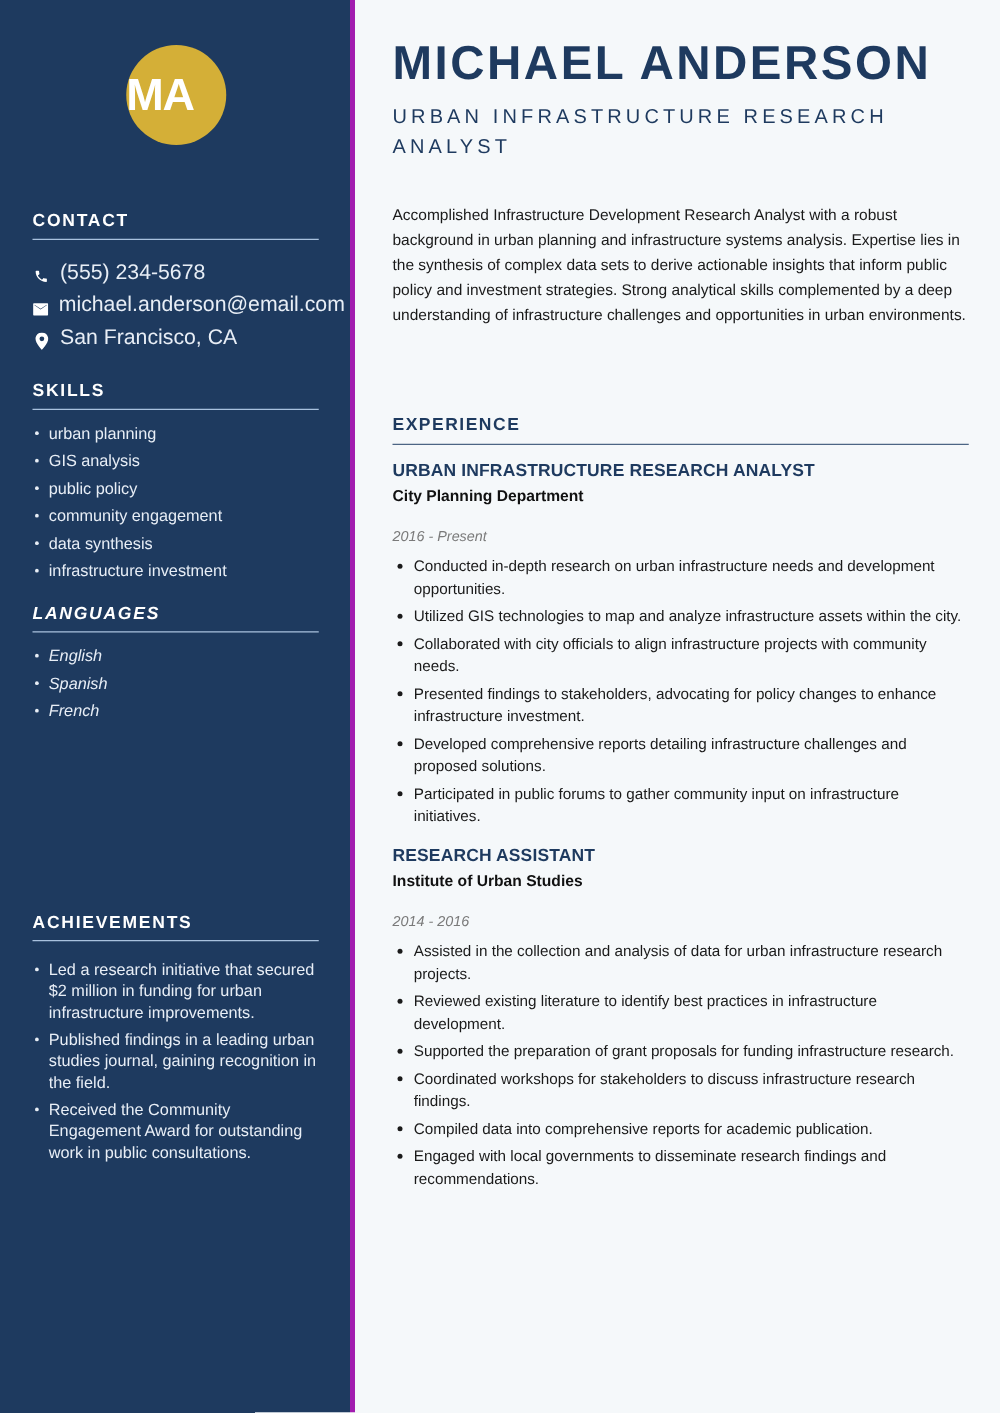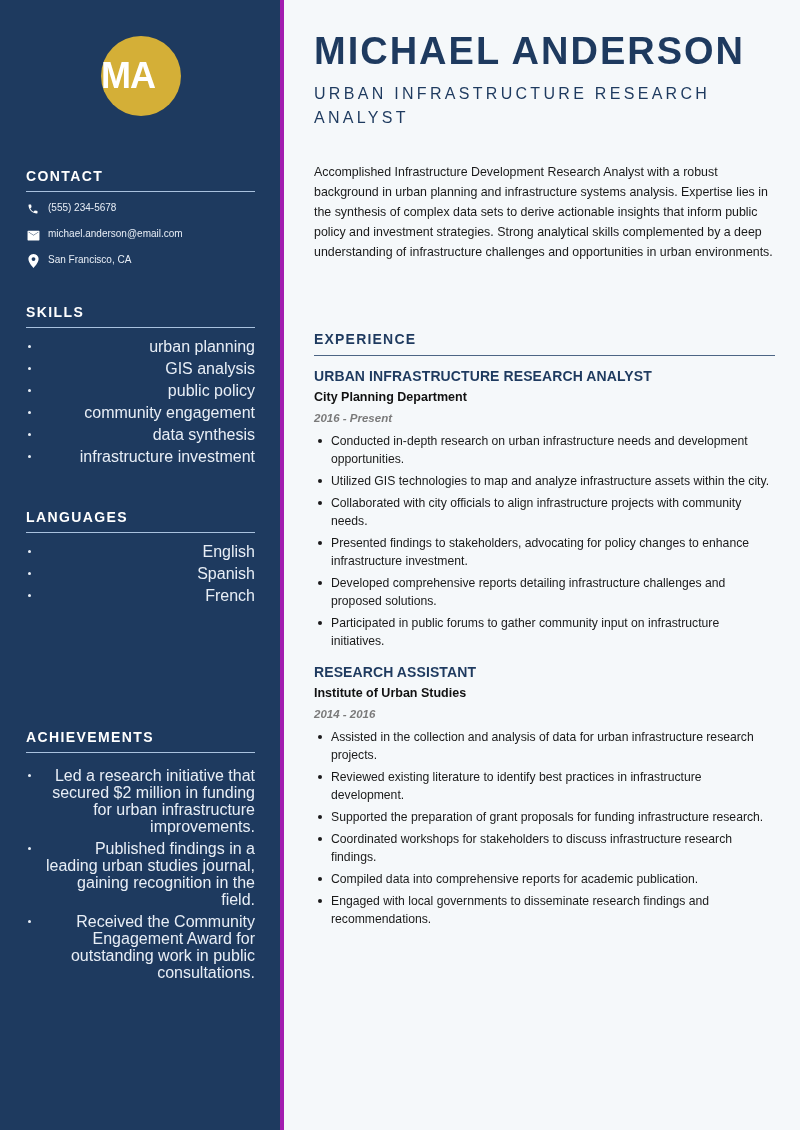--- a/index.html
+++ b/index.html
@@ -34,33 +34,32 @@
       letter-spacing: -1px;
     }
     .side-section { position: absolute; left: 26px; width: 229px; }
     .side-heading {
       font-weight: 700; font-size: 14px; letter-spacing: 1.4px;
       color: #ffffff; padding-bottom: 7px;
       border-bottom: 1.5px solid #a9c1de;
     }
     .contact-list { list-style: none; margin-top: 10px; }
     .contact-list li {
-      display: flex; align-items: flex-start; height: 26px;
-      font-size: 10px; color: #e8eef6;
+      display: flex; align-items: flex-end; height: 26px;
+      font-size: 17px; color: #e8eef6;
     }
     .contact-list .ico {
       width: 14px; height: 14px; margin-right: 8px;
       display: inline-flex; align-items: center; justify-content: center;
     }
     .bullet-list { list-style: none; margin-top: 10px; }
     .bullet-list li {
       position: relative; padding-left: 13px;
-      font-size: 16px; color: #e8eef6; line-height: 17px;
+      font-size: 13px; color: #e8eef6; line-height: 17px;
       margin-bottom: 5px;
-      text-align: right;
     }
     .bullet-list li::before {
       content: ""; position: absolute; left: 2px; top: 7px;
       width: 3px; height: 3px; background: #e8eef6; border-radius: 50%;
     }
     .edu-text {
       margin-top: 10px; font-size: 11.5px; font-weight: 700;
       line-height: 17px; color: #ffffff;
     }
     .name {
@@ -83,21 +82,21 @@
       margin-top: 10px; font-size: 12.4px; line-height: 20px; color: #1a1a1a;
     }
     .job-title {
       font-size: 14px; font-weight: 700; color: #1e3a5f;
       margin-top: 12px; letter-spacing: 0.1px;
     }
     .job-company {
       font-size: 12.5px; font-weight: 700; color: #111111; margin-top: 6px;
     }
     .job-dates {
-      font-size: 11.5px; font-style: italic; color: #7a7a7a; margin-top: 8px; font-weight: bold;
+      font-size: 11.5px; font-style: italic; color: #7a7a7a; margin-top: 20px;
     }
     .job-bullets { list-style: none; margin-top: 8px; }
     .job-bullets li {
       position: relative; padding-left: 17px;
       font-size: 12.2px; line-height: 18px; color: #1a1a1a;
       margin-bottom: 4px;
     }
     .job-bullets li::before {
       content: ""; position: absolute; left: 4px; top: 7px;
       width: 4px; height: 4px; background: #1a1a1a; border-radius: 50%;
@@ -146,21 +145,21 @@
     <ul class="bullet-list">
       <li>urban planning</li>
       <li>GIS analysis</li>
       <li>public policy</li>
       <li>community engagement</li>
       <li>data synthesis</li>
       <li>infrastructure investment</li>
     </ul>
   </section>
 
-  <section class="side-section" style="top:509px;">
+  <section class="side-section" style="top:482px;font-style:italic;">
     <h2 class="side-heading">LANGUAGES</h2>
     <ul class="bullet-list">
       <li>English</li>
       <li>Spanish</li>
       <li>French</li>
     </ul>
   </section>
 
 
   <section class="side-section" style="top:729px;">

